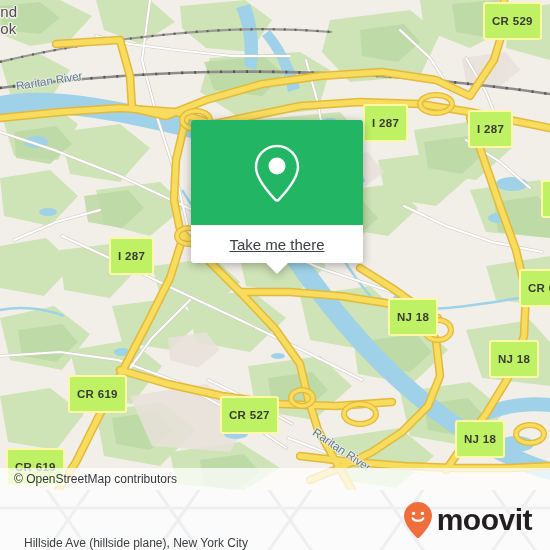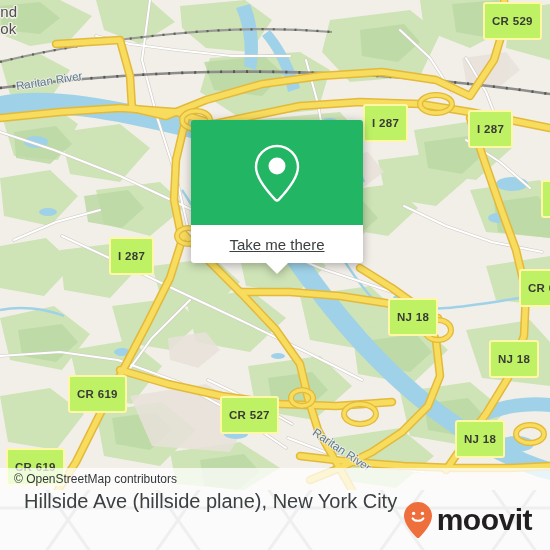--- a/index.html
+++ b/index.html
@@ -145,22 +145,22 @@
     background: #fbfbfb;
     overflow: hidden;
   }
   #footer-lines { position: absolute; left: 0; top: 0; }
   #footer-title {
     position: absolute;
     left: 24px;
     top: 0;
     height: 60px;
     display: flex;
-    align-items: flex-start;
-    font-size: 20px;
+    align-items: flex-end;
+    font-size: 12px;
     color: #3c4043;
     white-space: nowrap;
   }
   #brand {
     position: absolute;
     right: 18px;
     top: 0;
     height: 60px;
     display: flex;
     align-items: center;

